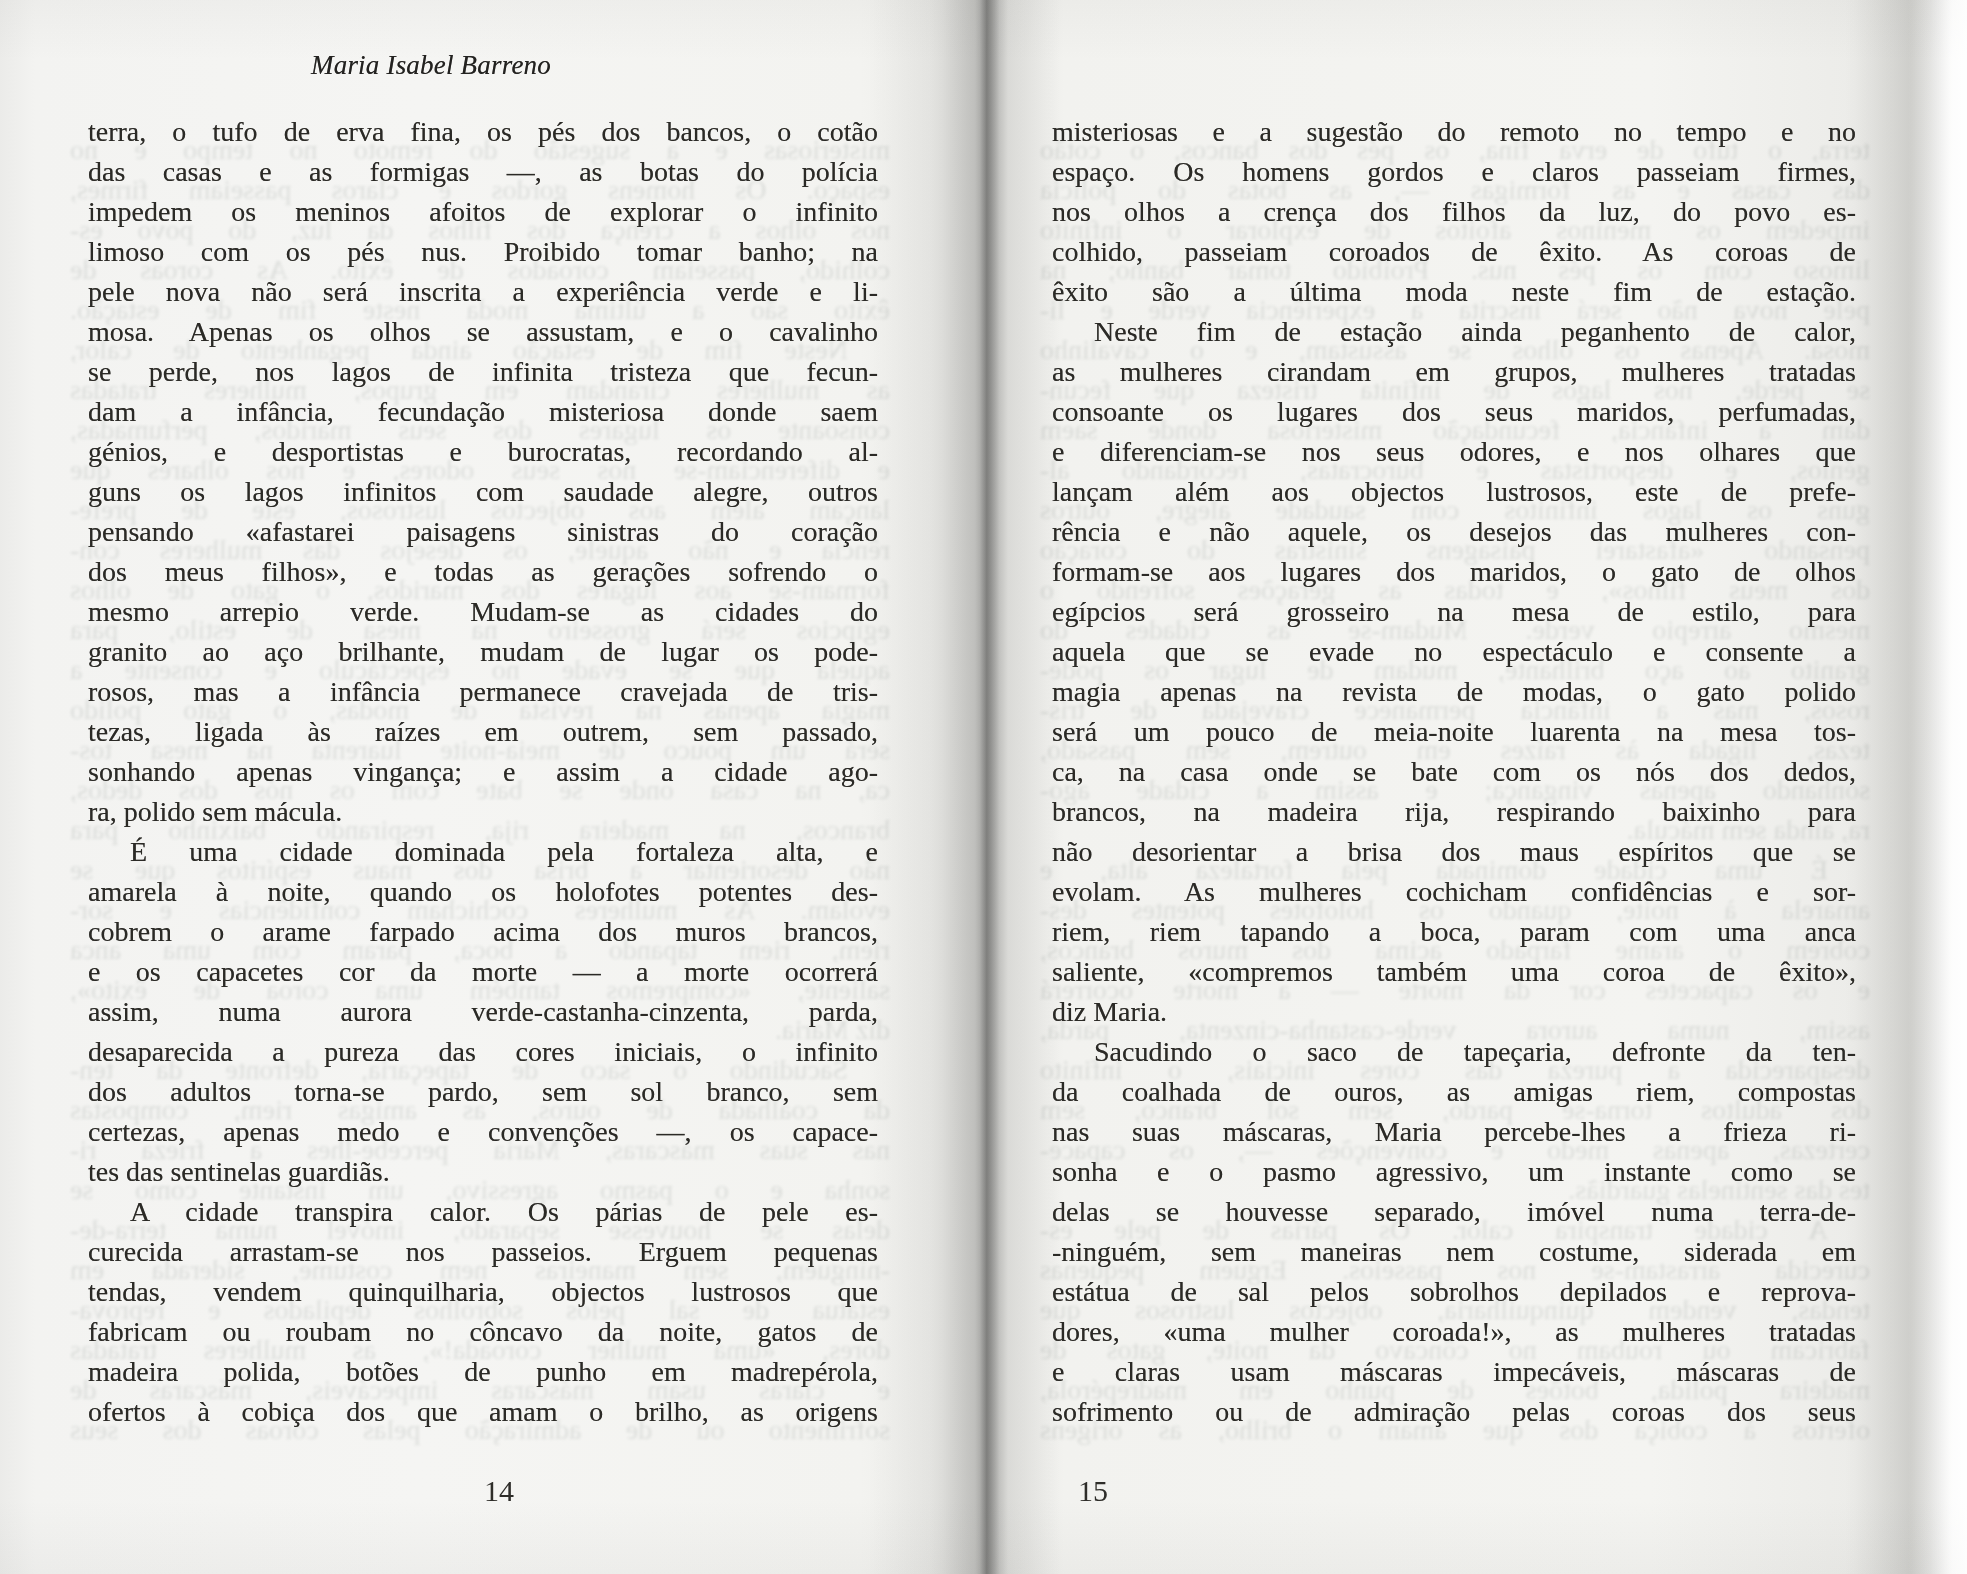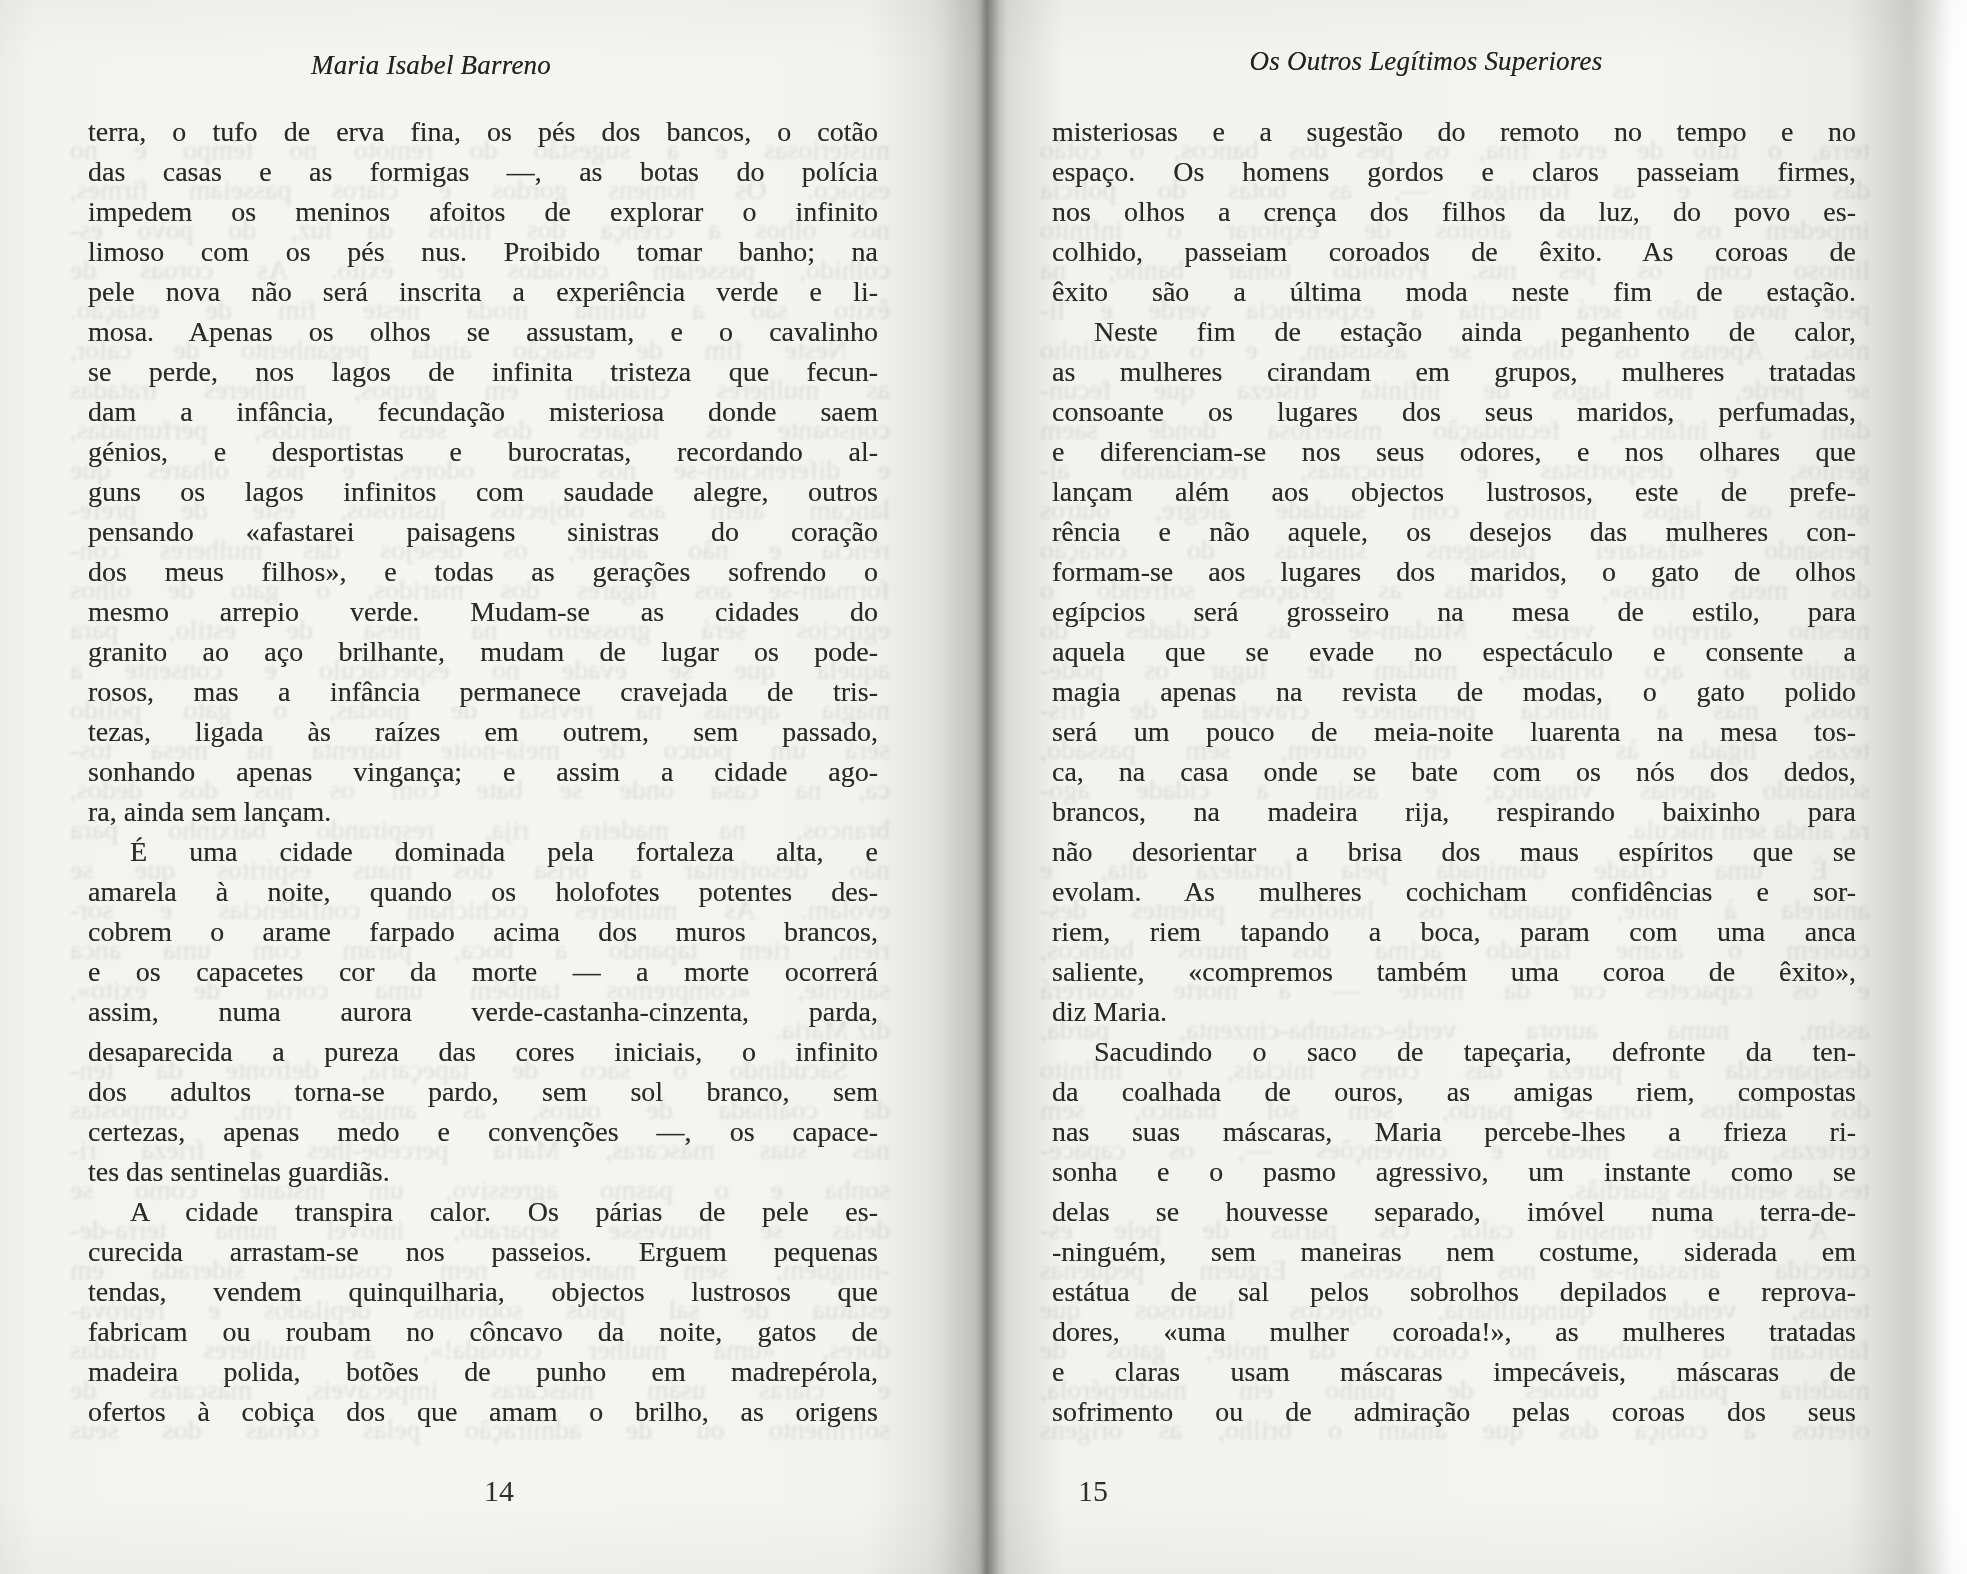--- a/index.html
+++ b/index.html
@@ -168,21 +168,21 @@
         <div class="line">dam a infância, fecundação misteriosa donde saem</div>
         <div class="line">génios, e desportistas e burocratas, recordando al-</div>
         <div class="line">guns os lagos infinitos com saudade alegre, outros</div>
         <div class="line">pensando «afastarei paisagens sinistras do coração</div>
         <div class="line">dos meus filhos», e todas as gerações sofrendo o</div>
         <div class="line">mesmo arrepio verde. Mudam-se as cidades do</div>
         <div class="line">granito ao aço brilhante, mudam de lugar os pode-</div>
         <div class="line">rosos, mas a infância permanece cravejada de tris-</div>
         <div class="line">tezas, ligada às raízes em outrem, sem passado,</div>
         <div class="line">sonhando apenas vingança; e assim a cidade ago-</div>
-        <div class="line end">ra, ainda sem lançam.</div>
+        <div class="line end">ra, polido sem mácula.</div>
         <div class="line indent">É uma cidade dominada pela fortaleza alta, e</div>
         <div class="line">amarela à noite, quando os holofotes potentes des-</div>
         <div class="line">cobrem o arame farpado acima dos muros brancos,</div>
         <div class="line">e os capacetes cor da morte — a morte ocorrerá</div>
         <div class="line">assim, numa aurora verde-castanha-cinzenta, parda,</div>
         <div class="line">desaparecida a pureza das cores iniciais, o infinito</div>
         <div class="line">dos adultos torna-se pardo, sem sol branco, sem</div>
         <div class="line">certezas, apenas medo e convenções —, os capace-</div>
         <div class="line end">tes das sentinelas guardiãs.</div>
         <div class="line indent">A cidade transpira calor. Os párias de pele es-</div>
@@ -224,21 +224,20 @@
         <div class="line">dos adultos torna-se pardo, sem sol branco, sem</div>
         <div class="line">certezas, apenas medo e convenções —, os capace-</div>
         <div class="line end">tes das sentinelas guardiãs.</div>
         <div class="line indent">A cidade transpira calor. Os párias de pele es-</div>
         <div class="line">curecida arrastam-se nos passeios. Erguem pequenas</div>
         <div class="line">tendas, vendem quinquilharia, objectos lustrosos que</div>
         <div class="line">fabricam ou roubam no côncavo da noite, gatos de</div>
         <div class="line">madeira polida, botões de punho em madrepérola,</div>
         <div class="line">ofertos à cobiça dos que amam o brilho, as origens</div>
       </div>
-    <div class="running-header">Os Outros Legítimos Superiores</div>
     <div class="column">
         <div class="line">misteriosas e a sugestão do remoto no tempo e no</div>
         <div class="line">espaço. Os homens gordos e claros passeiam firmes,</div>
         <div class="line">nos olhos a crença dos filhos da luz, do povo es-</div>
         <div class="line">colhido, passeiam coroados de êxito. As coroas de</div>
         <div class="line">êxito são a última moda neste fim de estação.</div>
         <div class="line indent">Neste fim de estação ainda peganhento de calor,</div>
         <div class="line">as mulheres cirandam em grupos, mulheres tratadas</div>
         <div class="line">consoante os lugares dos seus maridos, perfumadas,</div>
         <div class="line">e diferenciam-se nos seus odores, e nos olhares que</div>

